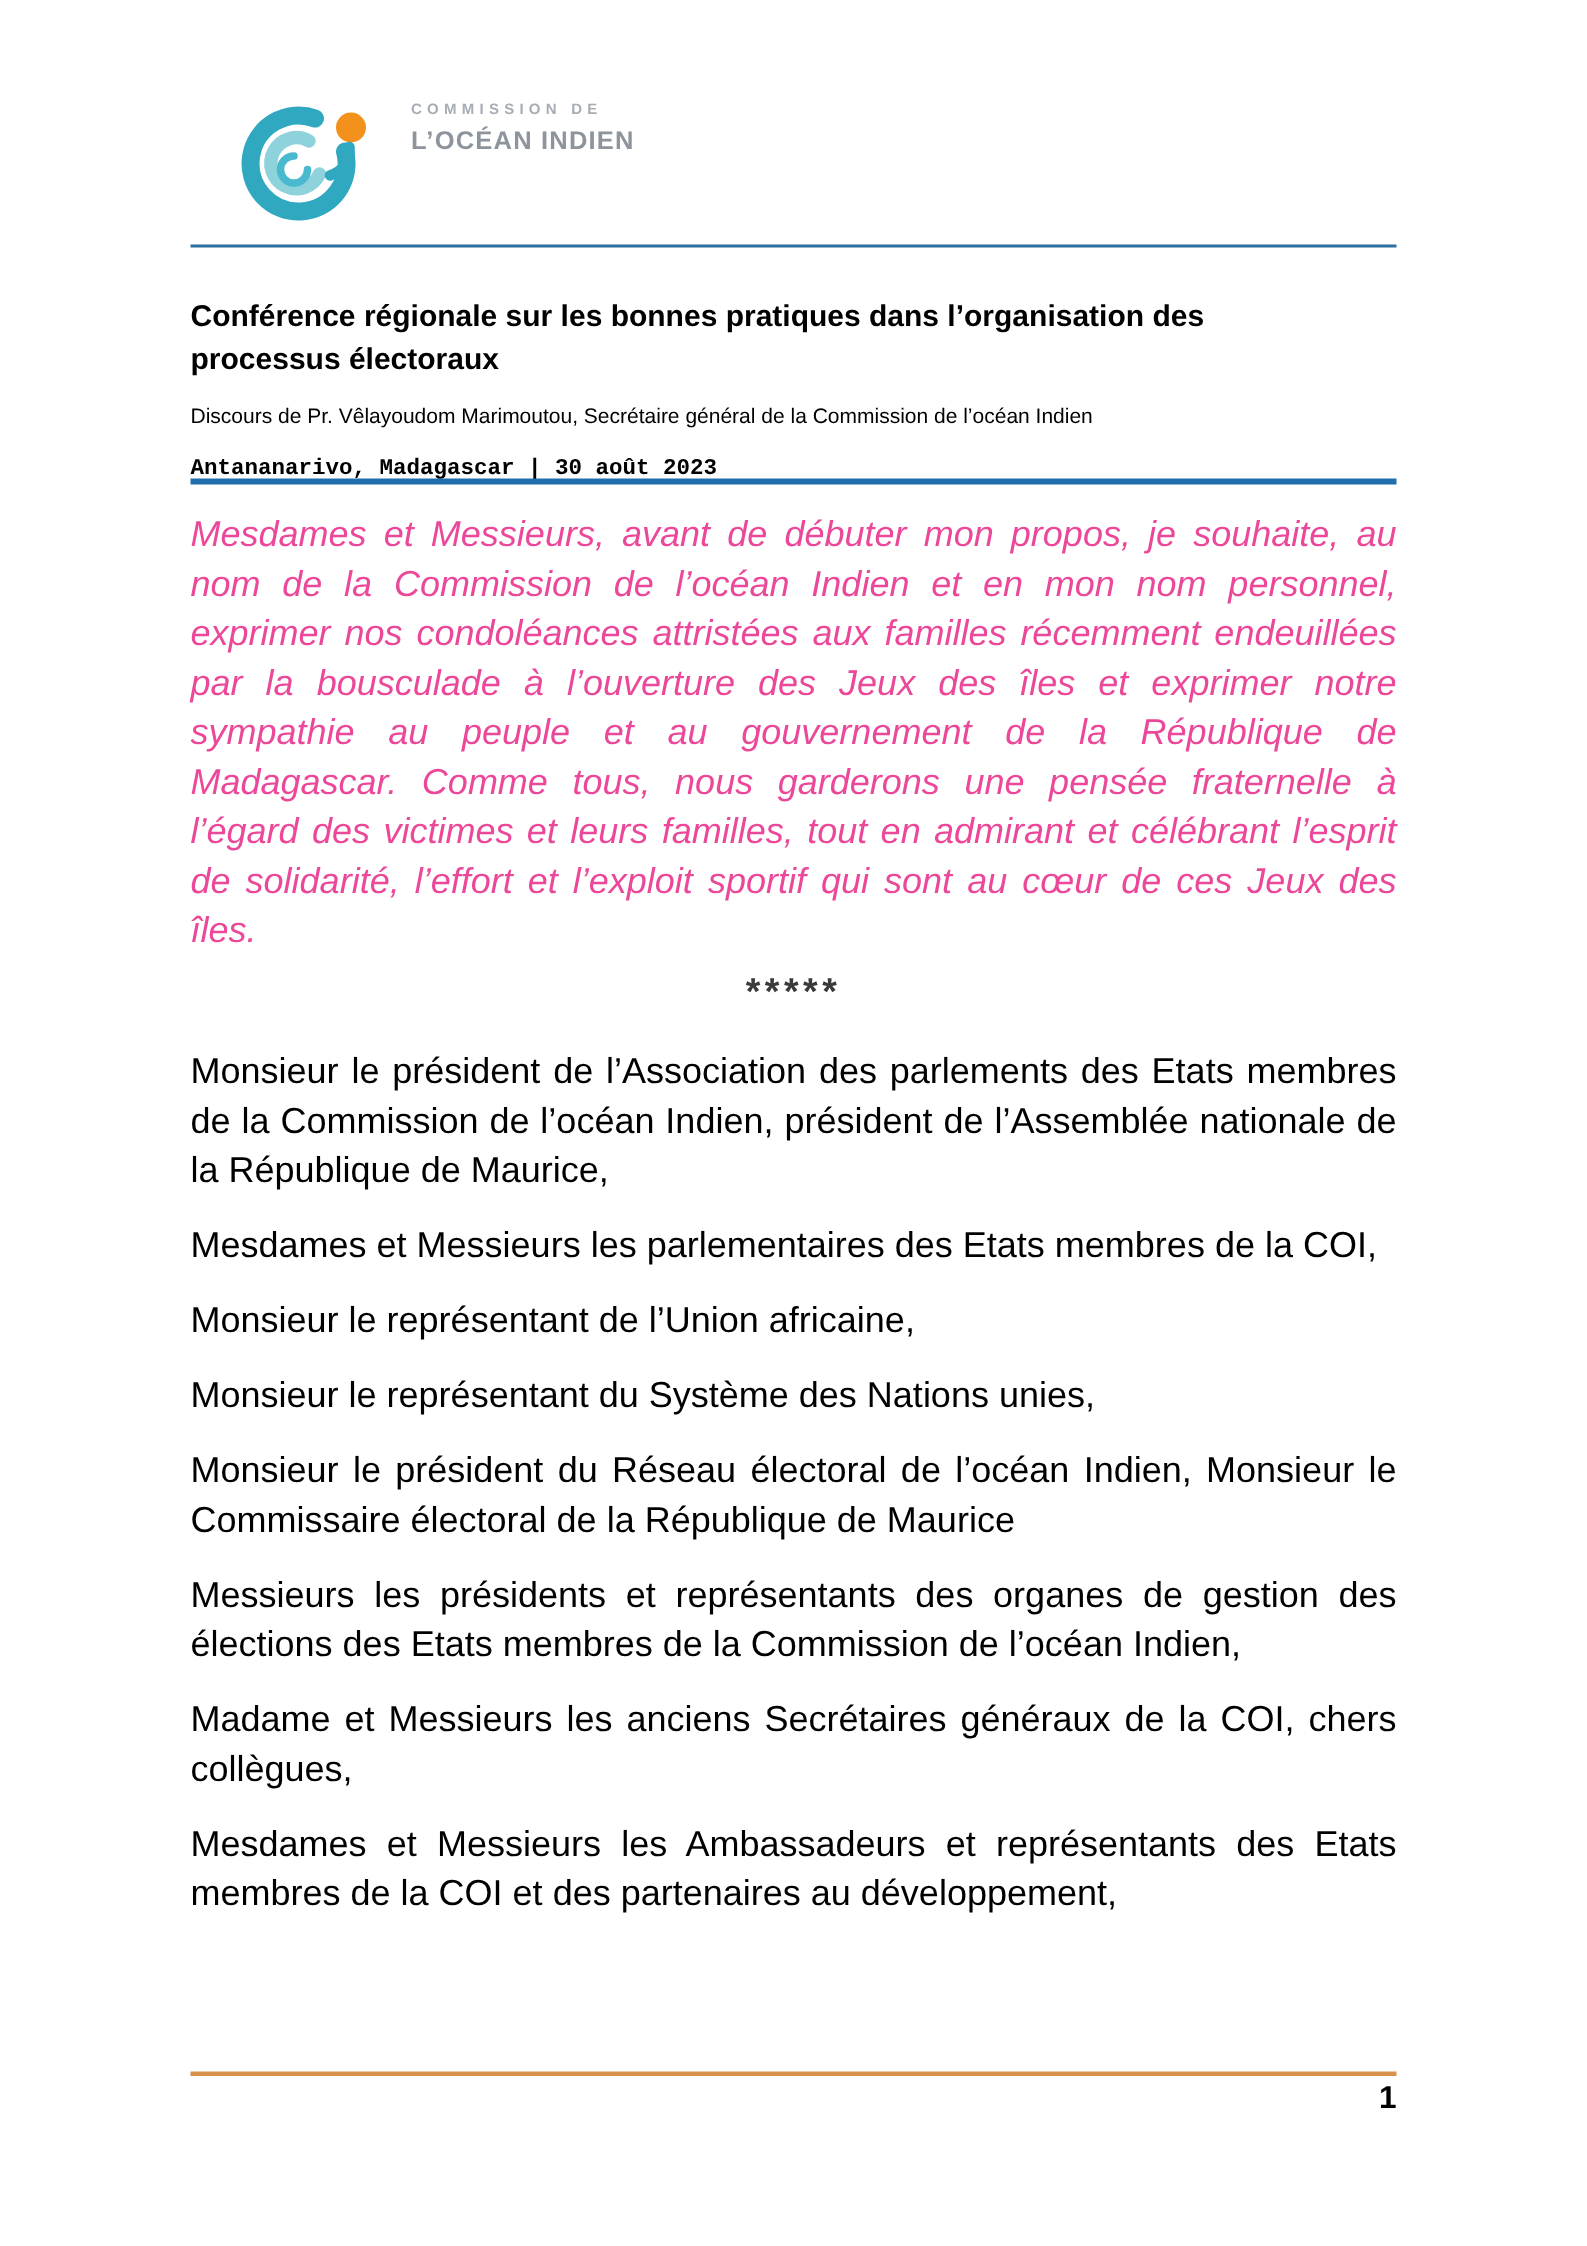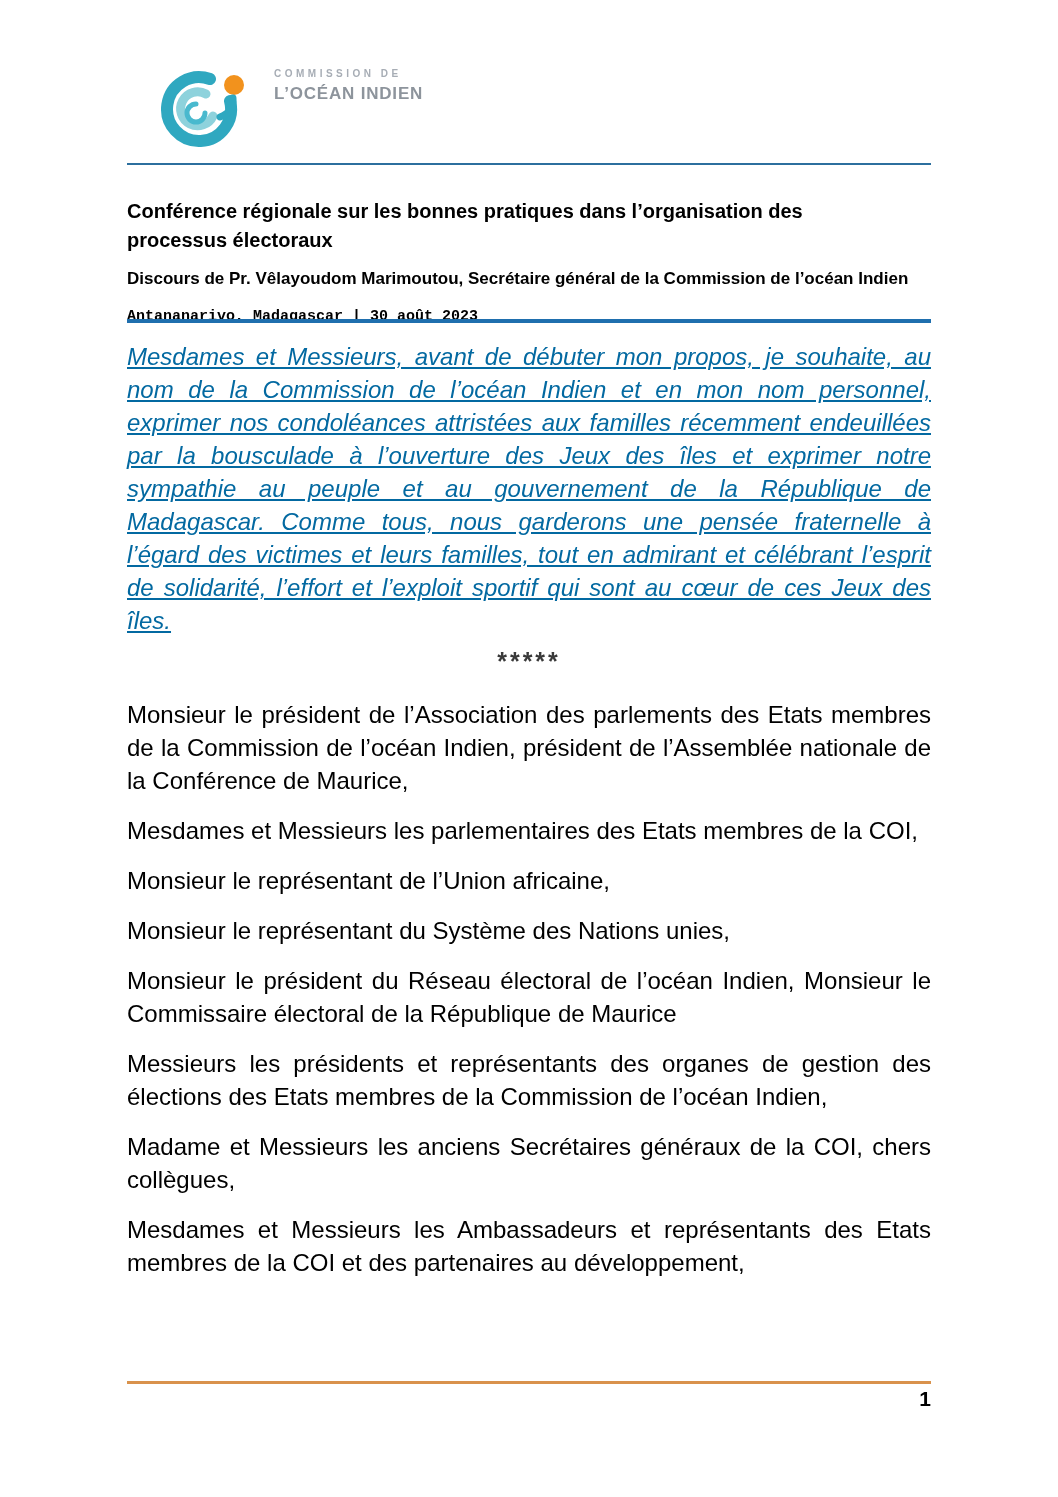--- a/index.html
+++ b/index.html
@@ -13,26 +13,26 @@
   .logo-text .large{font-size:17px;letter-spacing:0.8px;color:#8d949c;font-weight:bold;margin-top:2px;}
   .rule{position:absolute;left:127px;width:804px;}
   .rule-top{top:163px;height:2px;background:#2c6f9e;}
   .rule-mid{top:319px;height:4px;background:#1f6fae;}
   .rule-footer{top:1381px;height:3px;background:#d9924c;}
 
   
   .title-block{position:absolute;left:127px;top:197px;width:804px;text-align:left;}
   .doc-title{font-size:20px;font-weight:bold;line-height:29px;}
   .doc-title span{display:block;}
-  .doc-subtitle{font-size:17px;font-weight:bold;margin-top:14px;}
+  .doc-subtitle{font-size:14px;font-weight:normal;margin-top:14px;}
   .doc-dateline{font-size:15px;font-weight:bold;margin-top:19px;font-family:Liberation Mono, monospace;}
 
   
   .body-flow{position:absolute;left:127px;top:340px;width:804px;}
-  .intro{font-style:italic;color:#0369a1;font-size:24px;line-height:33px;text-align:justify;margin:0;text-decoration:underline;}
+  .intro{font-style:italic;color:#ec4899;font-size:24px;line-height:33px;text-align:justify;margin:0;}
   .separator{text-align:center;font-size:25px;font-weight:bold;color:#3a3a3a;letter-spacing:3px;margin:10px 0 22px 0;}
   .salutation{font-size:24px;line-height:33px;text-align:justify;margin:0 0 17px 0;}
 
   
   .page-number{position:absolute;top:1387px;left:127px;width:804px;text-align:right;font-size:21px;font-weight:bold;}
 </style>
 </head>
 <body>
 
 <div class="page">
@@ -62,21 +62,21 @@
     </div>
     <div class="doc-subtitle">Discours de Pr. Vêlayoudom Marimoutou, Secrétaire général de la Commission de l’océan Indien</div>
     <div class="doc-dateline">Antananarivo, Madagascar | 30 août 2023</div>
   </div>
 
   <div class="rule rule-mid"></div>
 
   <div class="body-flow">
     <p class="intro">Mesdames et Messieurs, avant de débuter mon propos, je souhaite, au nom de la Commission de l’océan Indien et en mon nom personnel, exprimer nos condoléances attristées aux familles récemment endeuillées par la bousculade à l’ouverture des Jeux des îles et exprimer notre sympathie au peuple et au gouvernement de la République de Madagascar. Comme tous, nous garderons une pensée fraternelle à l’égard des victimes et leurs familles, tout en admirant et célébrant l’esprit de solidarité, l’effort et l’exploit sportif qui sont au cœur de ces Jeux des îles.</p>
     <div class="separator">*****</div>
-    <p class="salutation">Monsieur le président de l’Association des parlements des Etats membres de la Commission de l’océan Indien, président de l’Assemblée nationale de la Conférence de Maurice,</p>
+    <p class="salutation">Monsieur le président de l’Association des parlements des Etats membres de la Commission de l’océan Indien, président de l’Assemblée nationale de la République de Maurice,</p>
     <p class="salutation">Mesdames et Messieurs les parlementaires des Etats membres de la COI,</p>
     <p class="salutation">Monsieur le représentant de l’Union africaine,</p>
     <p class="salutation">Monsieur le représentant du Système des Nations unies,</p>
     <p class="salutation">Monsieur le président du Réseau électoral de l’océan Indien, Monsieur le Commissaire électoral de la République de Maurice</p>
     <p class="salutation">Messieurs les présidents et représentants des organes de gestion des élections des Etats membres de la Commission de l’océan Indien,</p>
     <p class="salutation">Madame et Messieurs les anciens Secrétaires généraux de la COI, chers collègues,</p>
     <p class="salutation">Mesdames et Messieurs les Ambassadeurs et représentants des Etats membres de la COI et des partenaires au développement,</p>
   </div>
 
   <div class="rule rule-footer"></div>

